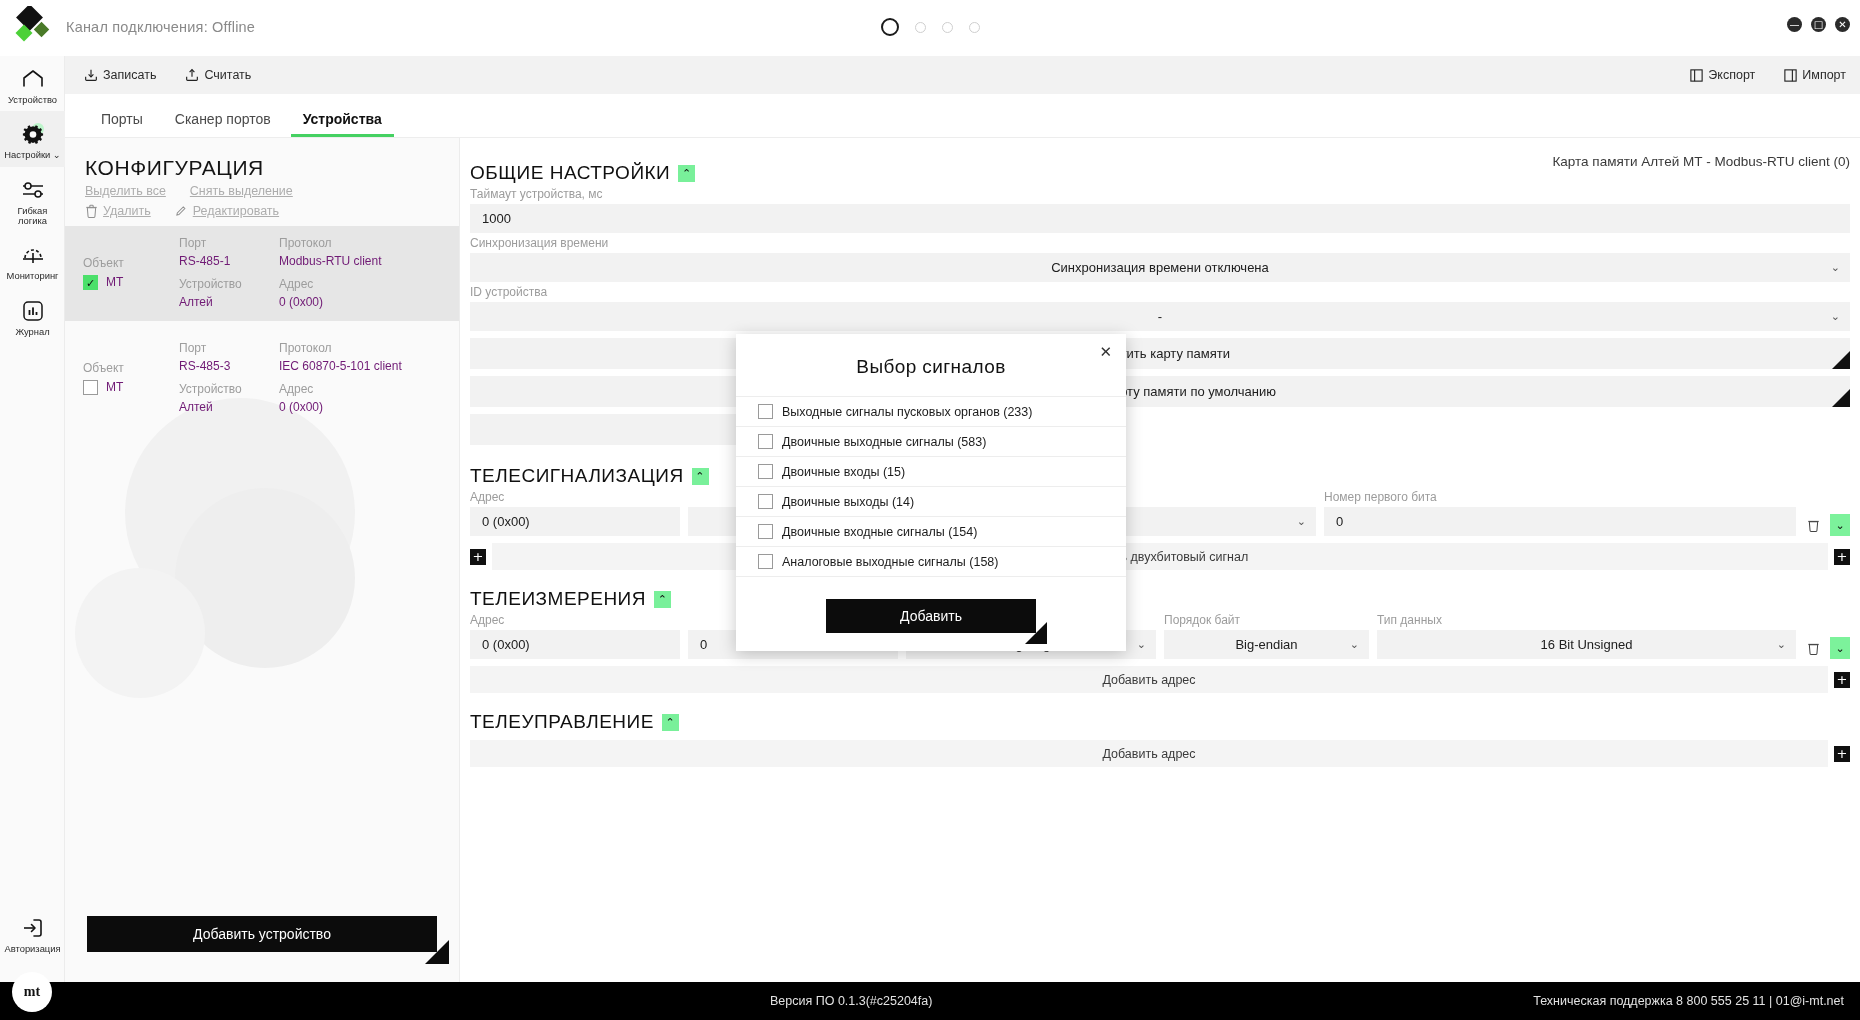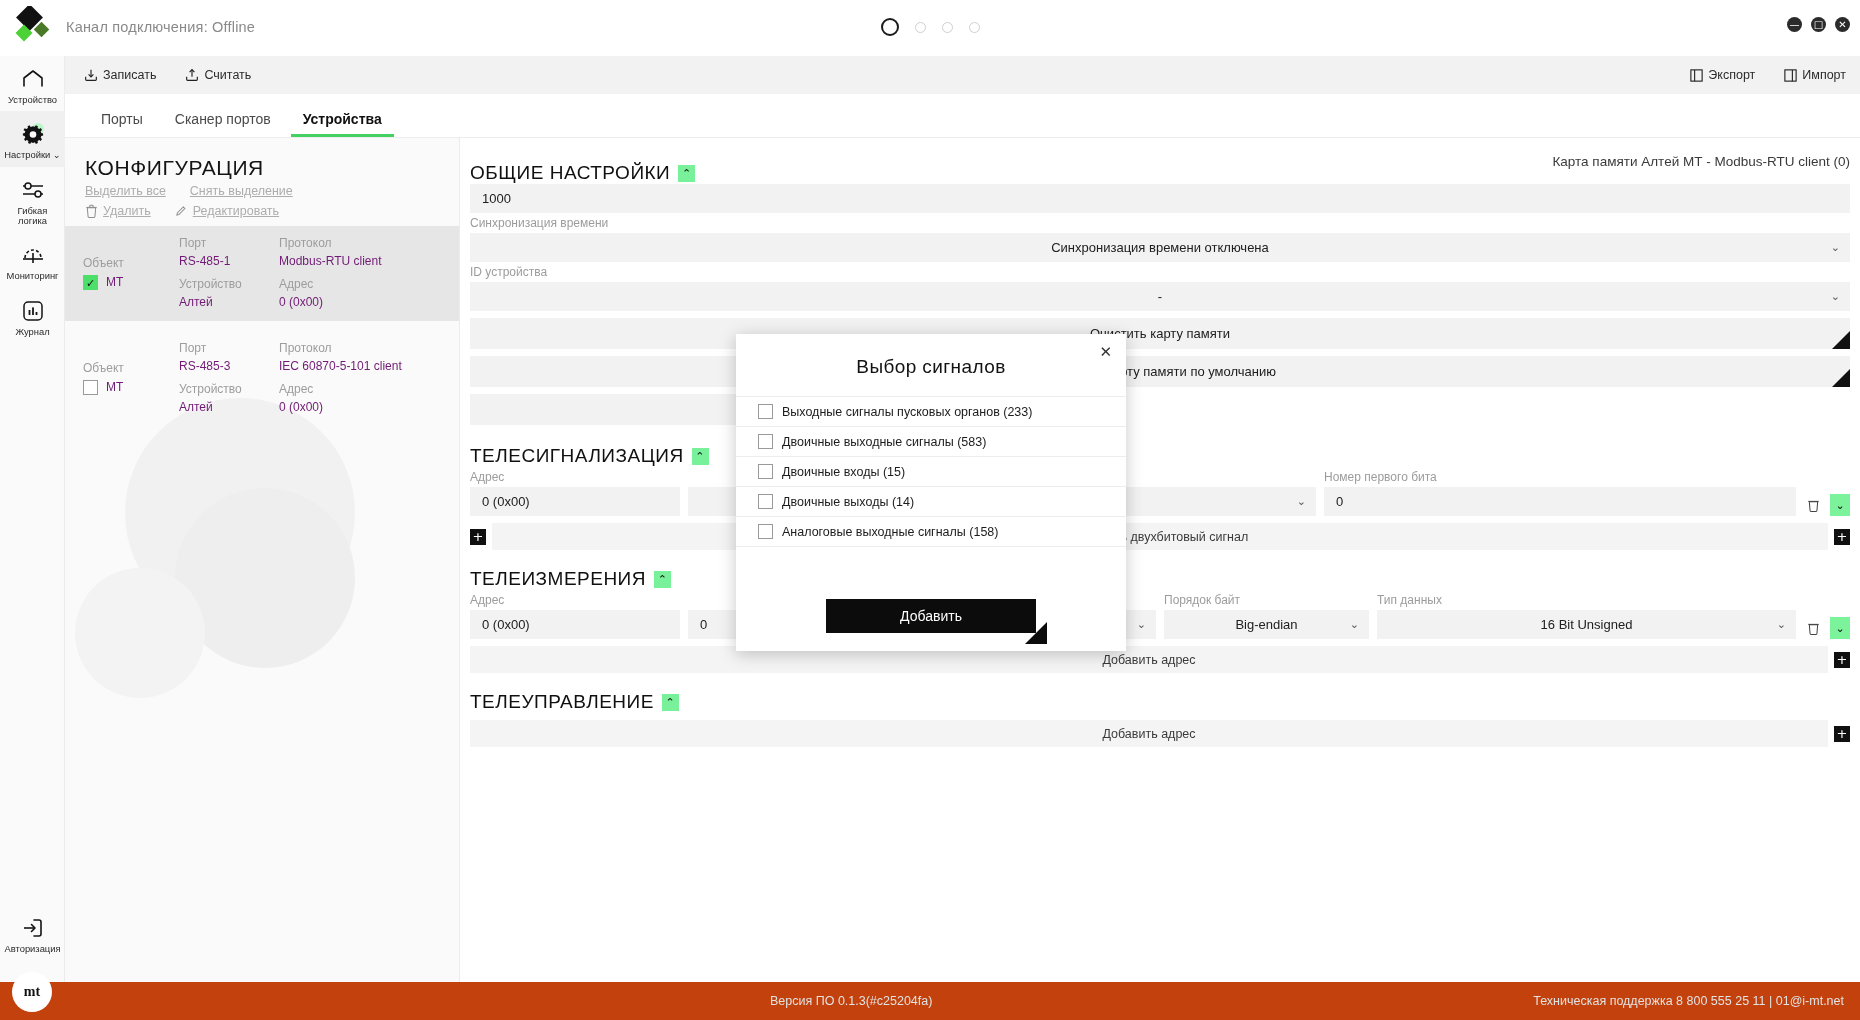--- a/index.html
+++ b/index.html
@@ -203,21 +203,21 @@
   }
   .modal-add::after {
     content:""; position:absolute; right:-11px; bottom:-11px;
     border-left: 11px solid transparent; border-top: 11px solid transparent;
     border-right: 11px solid #0c0c0c; border-bottom: 11px solid #0c0c0c;
   }
 
   
   .footer {
     position: absolute; left: 0; bottom: 0; width: 1860px; height: 38px;
-    background: #c2410c; color: #e2e2e2; font-size: 12.5px;
+    background: #000000; color: #e2e2e2; font-size: 12.5px;
   }
   .footer .ver { position: absolute; left: 770px; top: 12px; }
   .footer .sup { position: absolute; right: 16px; top: 12px; }
   svg { display: block; }
 </style>
 </head>
 <body>
 
 <div id="app">
 
@@ -435,30 +435,32 @@
         </div>
         <div>
           <div class="dv-h">Протокол</div>
           <div class="dv-v" style="margin:4px 0 9px">IEC 60870-5-101 client</div>
           <div class="dv-h">Адрес</div>
           <div class="dv-v" style="margin-top:4px">0 (0x00)</div>
         </div>
       </div>
     </div>
 
+    <div class="add-dev">Добавить устройство</div>
   </div>
 
   <div class="main">
     <div class="mapname">Карта памяти Алтей МТ - Modbus-RTU client (0)</div>
 
     <div style="margin-top:24px">
       <div class="sect-h">
         <span>ОБЩИЕ НАСТРОЙКИ</span>
         <span class="caret">⌃</span>
       </div>
+      <div class="flabel">Таймаут устройства, мс</div>
       <div class="field">1000</div>
       <div class="flabel">Синхронизация времени</div>
       <div class="field" style="justify-content:center">
         <span>Синхронизация времени отключена</span>
         <span class="sel-caret">⌄</span>
       </div>
       <div class="flabel">ID устройства</div>
       <div class="field" style="justify-content:center">
         <span>-</span>
         <span class="sel-caret">⌄</span>
@@ -604,20 +606,24 @@
       <div class="mrow">
         <span class="chk"></span>
         <span>Двоичные входы (15)</span>
       </div>
       <div class="mrow">
         <span class="chk"></span>
         <span>Двоичные выходы (14)</span>
       </div>
       <div class="mrow">
         <span class="chk"></span>
+        <span>Двоичные входные сигналы (154)</span>
+      </div>
+      <div class="mrow">
+        <span class="chk"></span>
         <span>Аналоговые выходные сигналы (158)</span>
       </div>
     </div>
     <div class="modal-add">Добавить</div>
   </div>
 
   <div class="footer">
     <span class="ver">Версия ПО 0.1.3(#c25204fa)</span>
     <span class="sup">Техническая поддержка  8 800 555 25 11  |  01@i-mt.net</span>
   </div>

